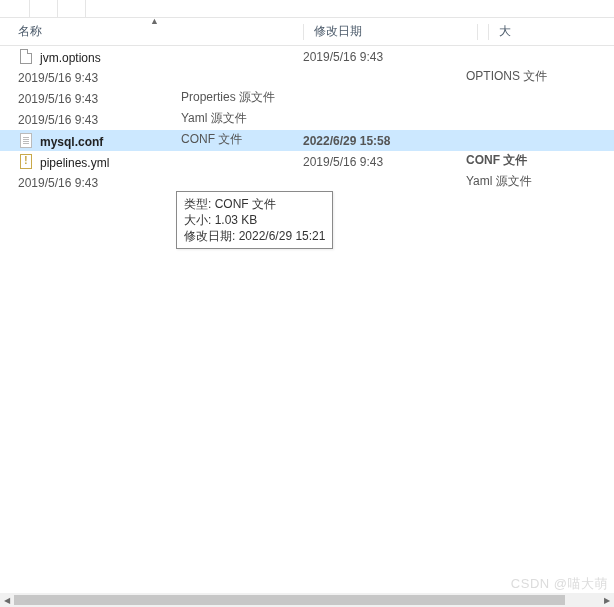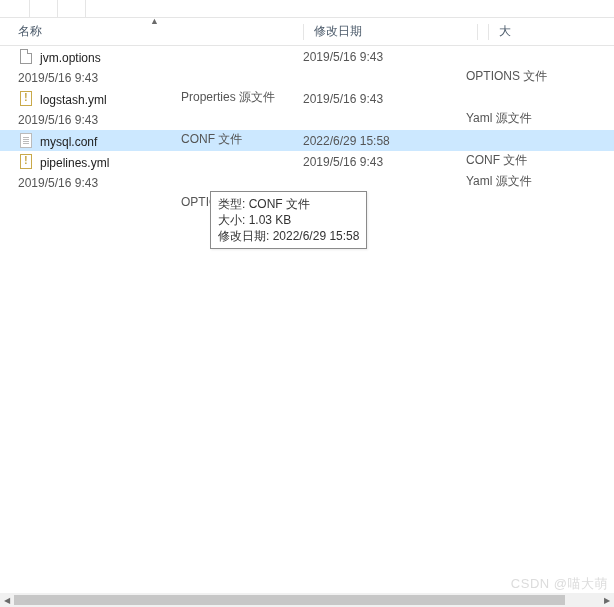--- a/index.html
+++ b/index.html
@@ -54,20 +54,21 @@
     }
     .file-list { }
     .file-row {
       display: flex;
       height: 21px;
       align-items: center;
       padding-left: 18px;
     }
     .file-row.selected {
       background: #cce8ff;
+      font-weight: bold;
     }
     .file-icon {
       width: 16px;
       height: 16px;
       margin-right: 6px;
       display: inline-flex;
       align-items: center;
       justify-content: center;
     }
     .cell-name { width: 285px; display: flex; align-items: flex-end; color:#222; }
@@ -78,21 +79,20 @@
       position: absolute;
       left: 176px;
       top: 191px;
       background: #fff;
       border: 1px solid #8a8a8a;
       padding: 4px 7px;
       font-size: 12px;
       line-height: 16px;
       color: #333;
       box-shadow: 1px 1px 2px rgba(0,0,0,0.08);
-      margin-left: 34px;
     }
 
     .watermark {
       position: absolute;
       right: 6px;
       bottom: 14px;
       color: #dcdcdc;
       font-size: 13px;
       letter-spacing: 0.5px;
     }
@@ -180,26 +180,20 @@
         <span>jvm.options</span>
       </div>
       <div class="cell-date">2019/5/16 9:43</div>
       <div class="cell-type">OPTIONS 文件</div>
     </div>
     <div class="file-row">
       <div class="cell-date">2019/5/16 9:43</div>
       <div class="cell-type">Properties 源文件</div>
     </div>
     <div class="file-row">
-      <div class="cell-name">
-        <span class="file-icon">
-          <span class="ico-yml"></span>
-        </span>
-        <span>logstash.yml</span>
-      </div>
       <div class="cell-date">2019/5/16 9:43</div>
       <div class="cell-type">Yaml 源文件</div>
     </div>
     <div class="file-row">
       <div class="cell-date">2019/5/16 9:43</div>
       <div class="cell-type">CONF 文件</div>
     </div>
     <div class="file-row selected">
       <div class="cell-name">
         <span class="file-icon">
@@ -222,21 +216,21 @@
     </div>
     <div class="file-row">
       <div class="cell-date">2019/5/16 9:43</div>
       <div class="cell-type">OPTIONS 文件</div>
     </div>
   </div>
 
 <div class="tooltip">
   <div>类型: CONF 文件</div>
   <div>大小: 1.03 KB</div>
-  <div>修改日期: 2022/6/29 15:58</div>
+  <div>修改日期: 2022/6/29 15:21</div>
 </div>
 
 <div class="watermark">CSDN @喵大萌</div>
 
 <div class="scrollbar-h">
   <div class="sb-btn">◀</div>
   <div class="sb-track">
     <div class="sb-thumb"></div>
   </div>
   <div class="sb-btn">▶</div>

